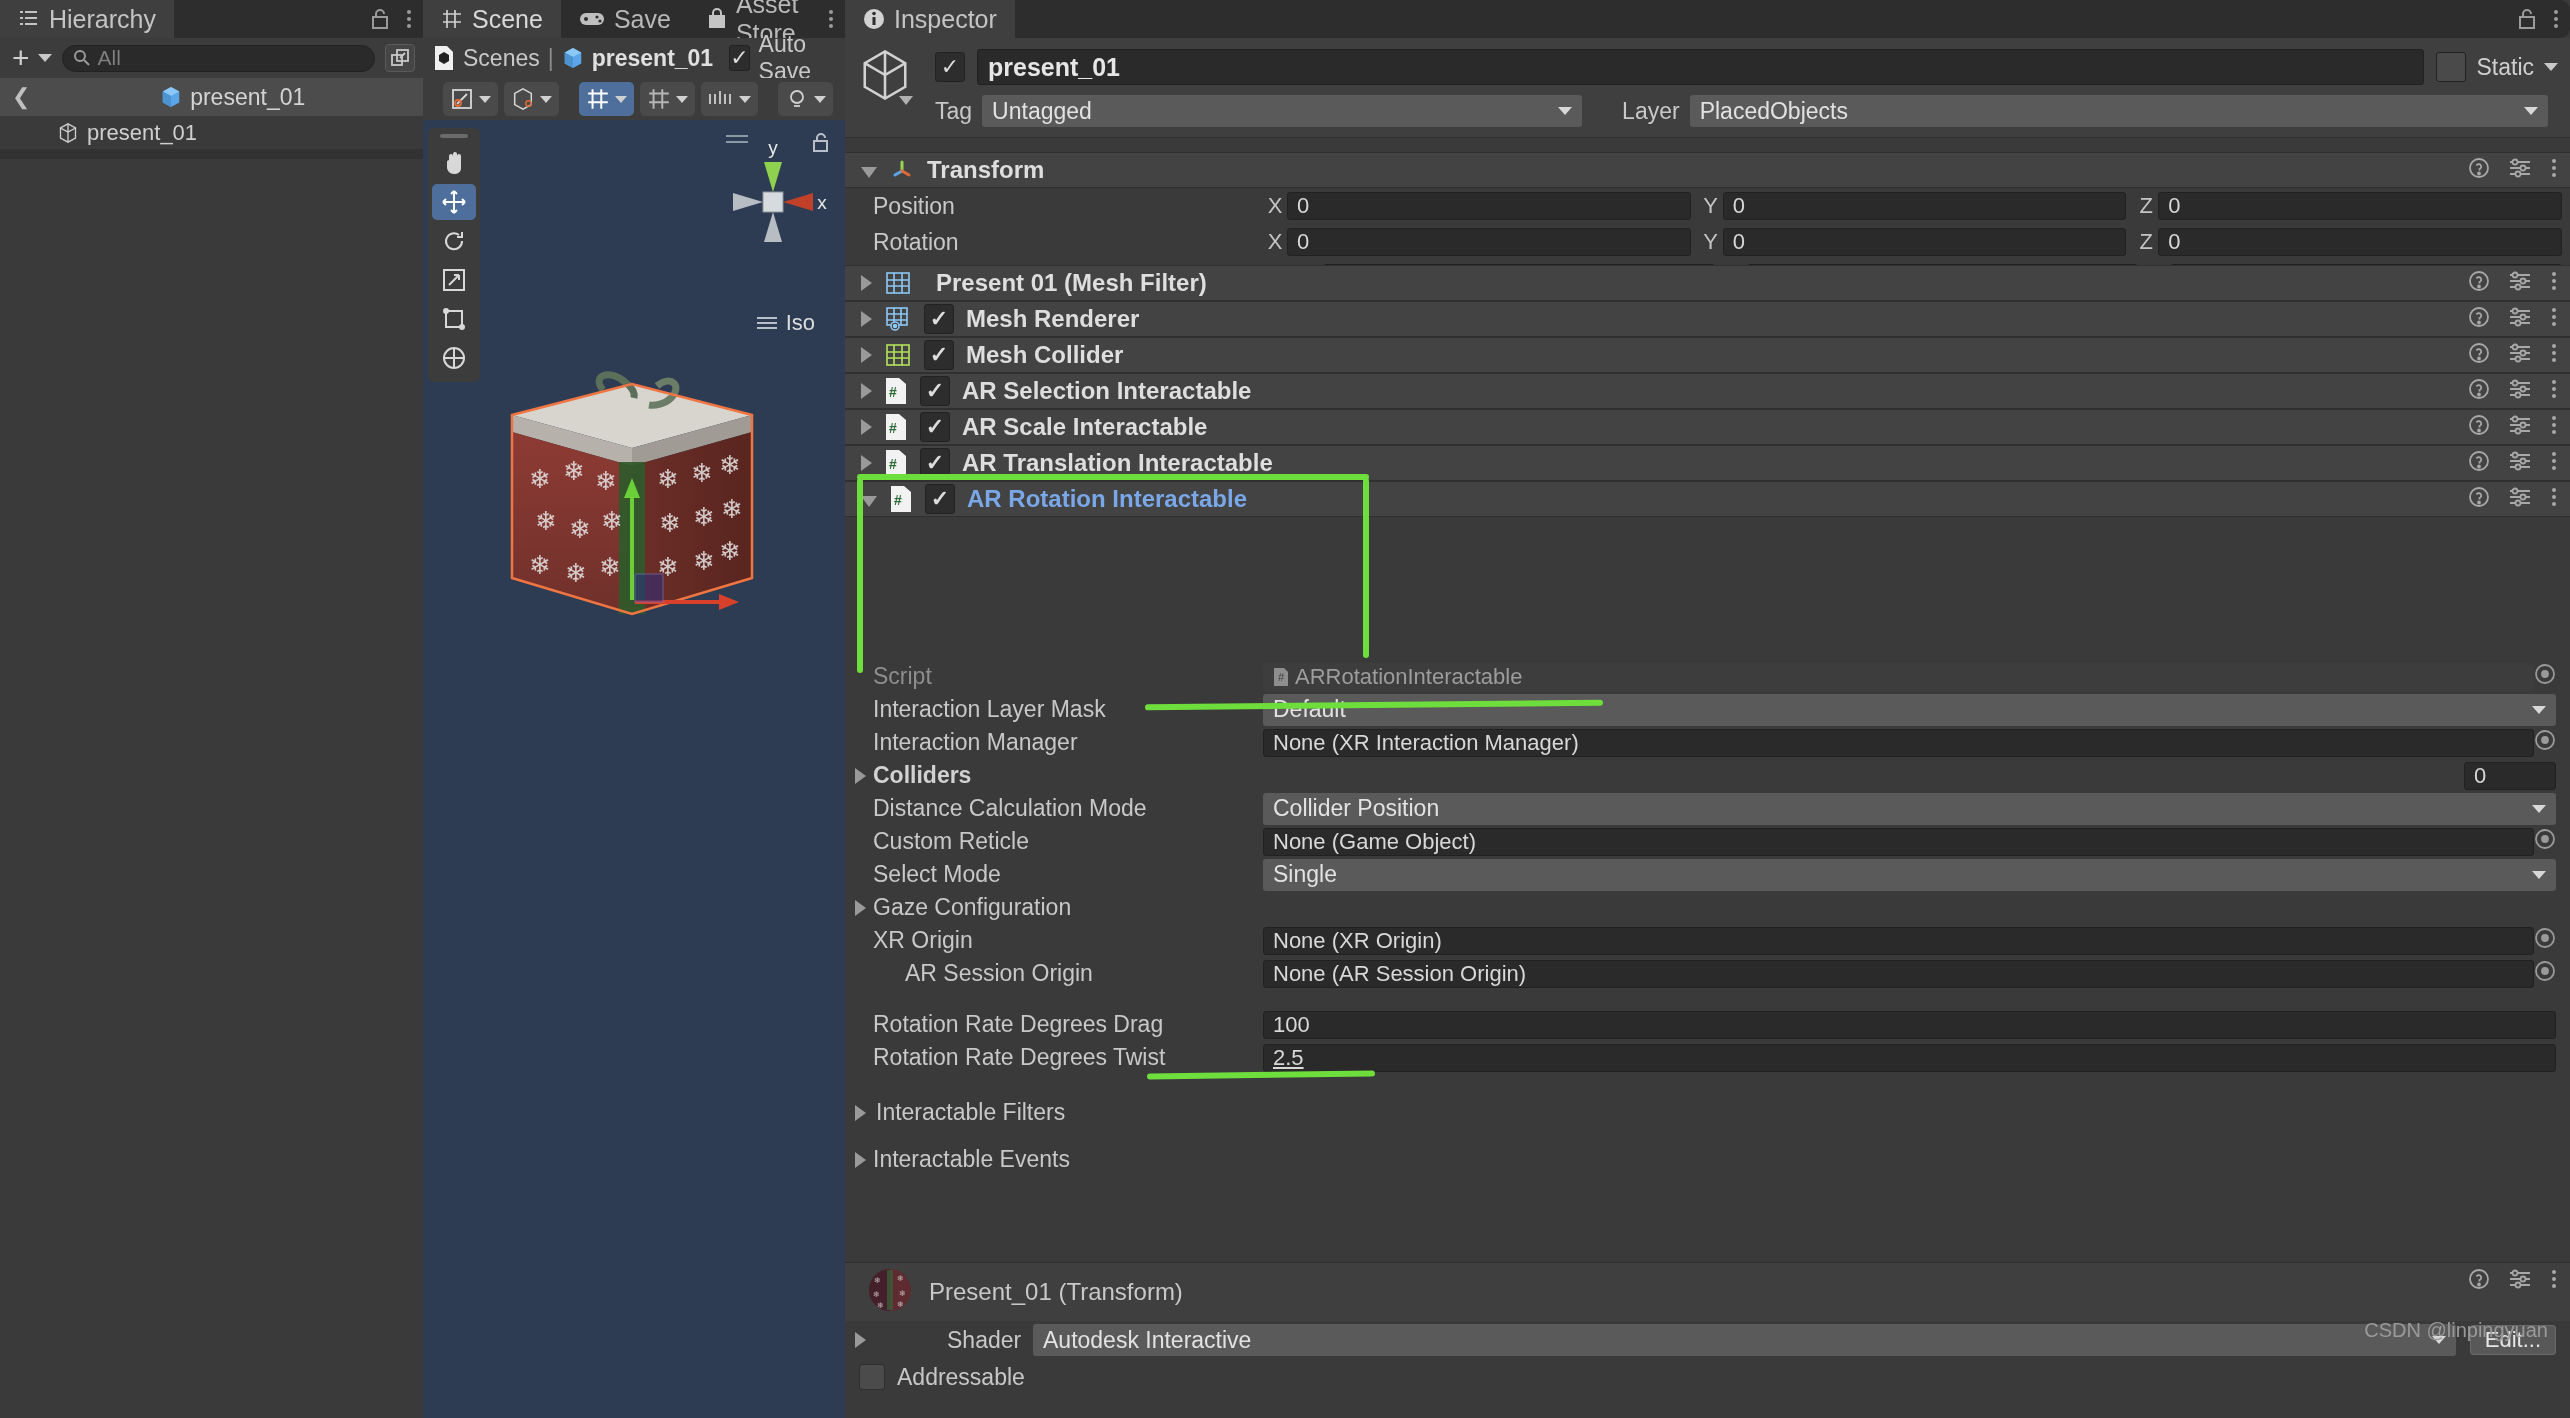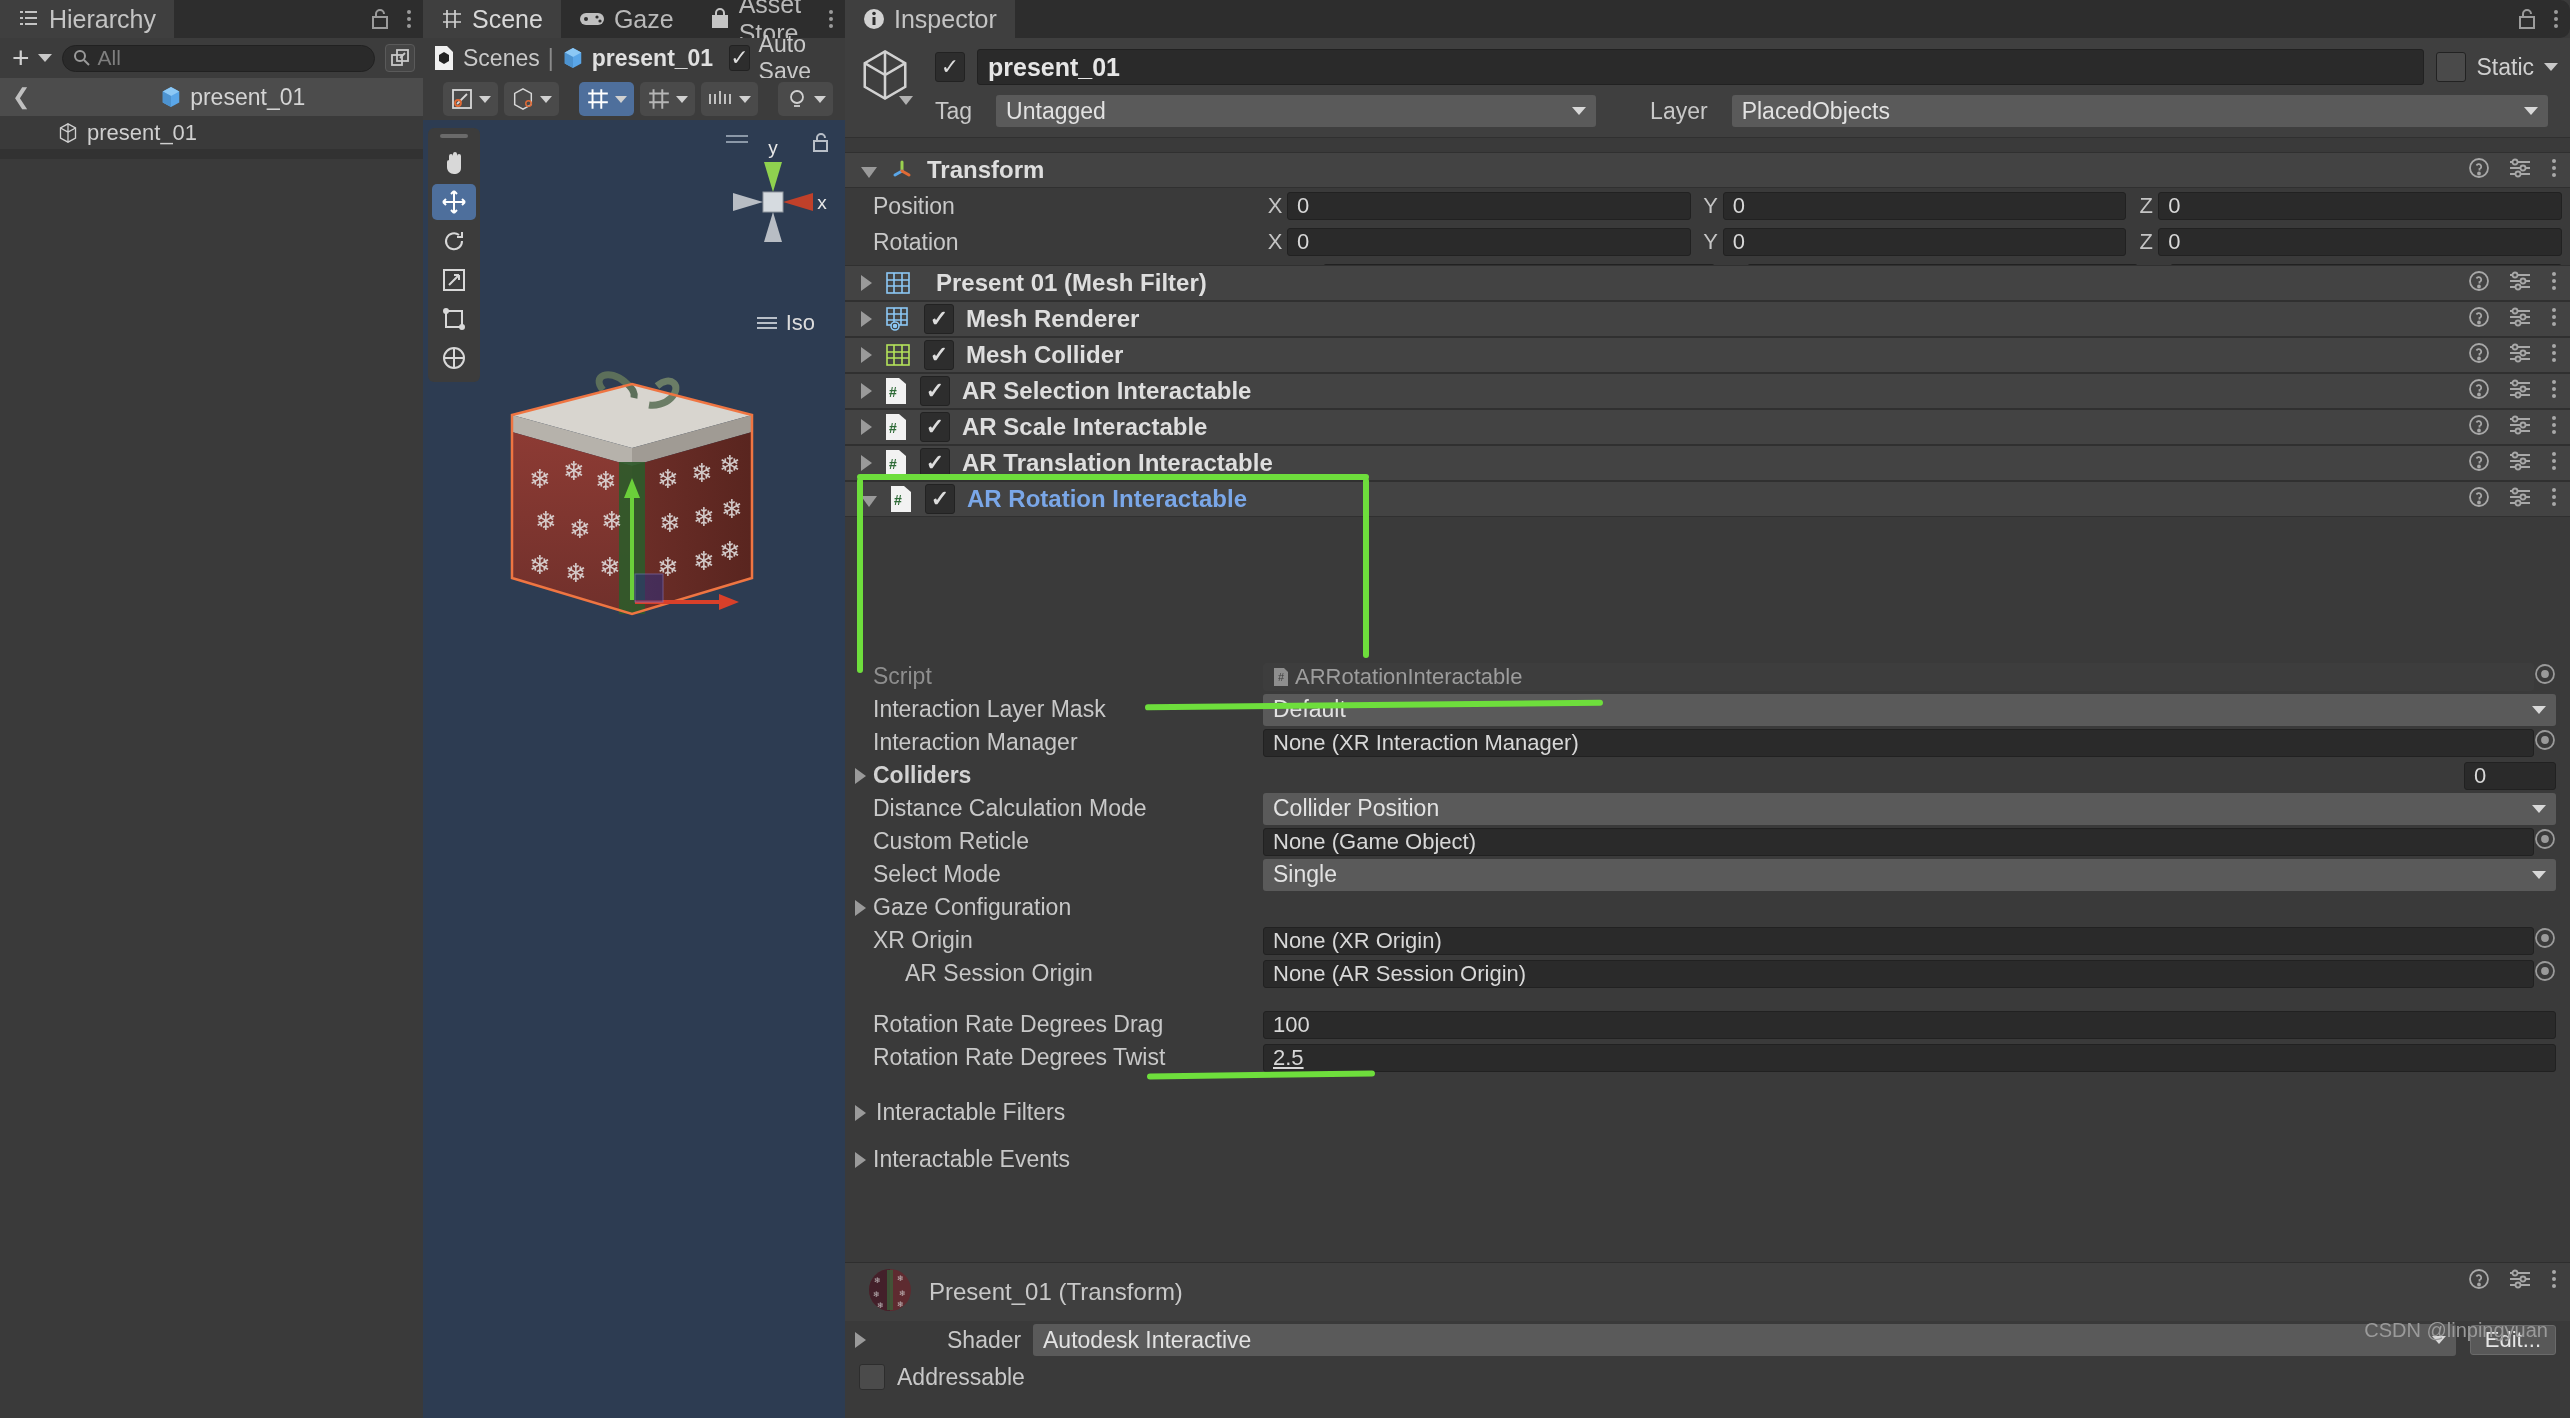--- a/index.html
+++ b/index.html
@@ -85,21 +85,21 @@
      border-bottom:1px solid #303030; }
   .cubeicon { position:absolute; left:14px; top:10px; }
   .namerow { position:absolute; left:90px; top:10px; right:12px; height:38px;
      display:flex; align-items:center; gap:12px; }
   .ck { width:30px;height:30px;background:#2d2d2d;border:1px solid #222; border-radius:3px;
      display:flex;align-items:center;justify-content:center; color:#dcdcdc; font-size:22px;}
   .namefield { flex:1; height:36px; background:#2a2a2a; border:1px solid #212121; border-radius:3px;
      display:flex;align-items:center;padding:0 10px; color:#e6e6e6; font-size:25px; font-weight:bold; }
   .staticbox { display:flex; align-items:center; gap:10px; color:#d0d0d0; font-size:23px; }
   .tagrow { position:absolute; left:90px; top:56px; right:12px; height:34px;
-     display:flex; align-items:center; gap:24px; font-size:23px; color:#c8c8c8; }
+     display:flex; align-items:center; gap:10px; font-size:23px; color:#c8c8c8; }
   .dropdown { background:#5a5a5a; border-radius:3px; height:32px; display:flex; align-items:center;
      justify-content:space-between; padding:0 10px; color:#e2e2e2; font-size:23px; }
   .dropdown .ar { width:0;height:0;border-left:7px solid transparent;border-right:7px solid transparent;
      border-top:8px solid #d8d8d8; }
 
   .comp-hd { display:flex; align-items:center; height:36px; background:#434343;
      border-top:1px solid #303030; border-bottom:1px solid #303030; gap:12px; padding-left:12px;
      font-size:24px; color:#dedede; font-weight:bold; position:relative; }
   .foldout { width:0;height:0;border-top:8px solid transparent;border-bottom:8px solid transparent;
      border-left:11px solid #9a9a9a; margin-left:4px;}
@@ -216,21 +216,21 @@
       </div>
       <div class="tab inactive">
         <span class="icn">
           <svg width="26" height="18" viewBox="0 0 26 18">
               <rect x="1" y="3" width="24" height="12" rx="6" fill="#bfbfbf"></rect>
           <circle cx="7" cy="9" r="2" fill="#2d2d2d"></circle>
               <circle cx="18" cy="7" r="1.6" fill="#2d2d2d"></circle>
           <circle cx="21" cy="11" r="1.6" fill="#2d2d2d"></circle>
             </svg>
         </span>
-        <span>Gaze</span>
+        <span>Save</span>
       </div>
       <div class="tab inactive">
         <span class="icn">
           <svg width="20" height="22" viewBox="0 0 20 22">
               <path d="M2 7h16v13H2z" fill="#c4c4c4"></path>
           <path d="M6 7V5a4 4 0 0 1 8 0v2" fill="none" stroke="#c4c4c4" stroke-width="2"></path>
             </svg>
         </span>
         <span>Asset Store</span>
       </div>

